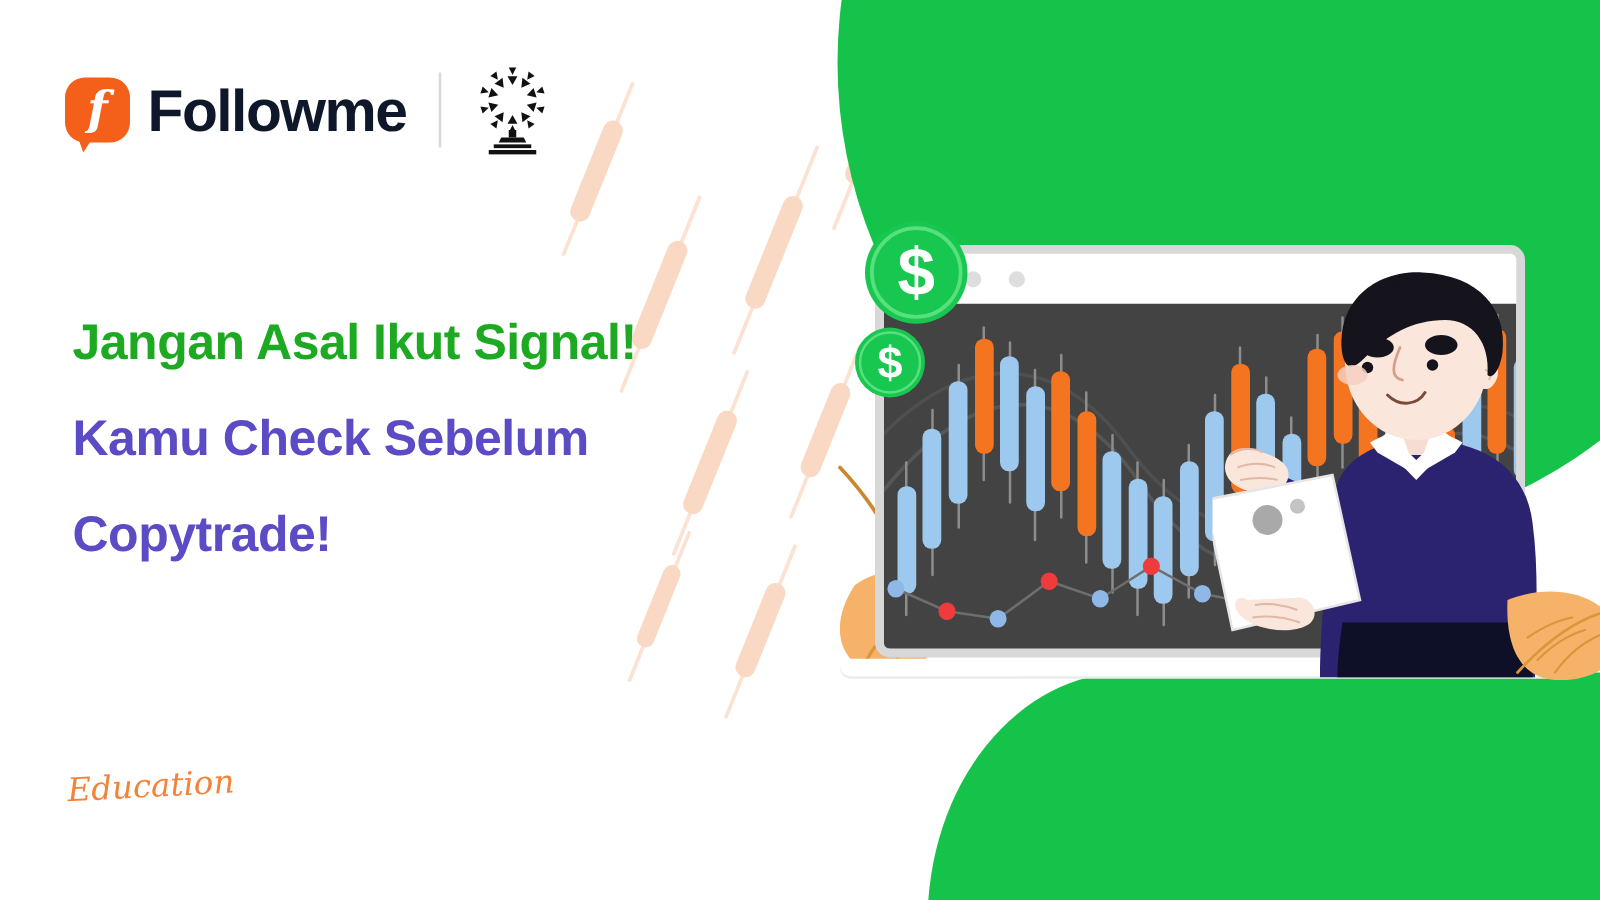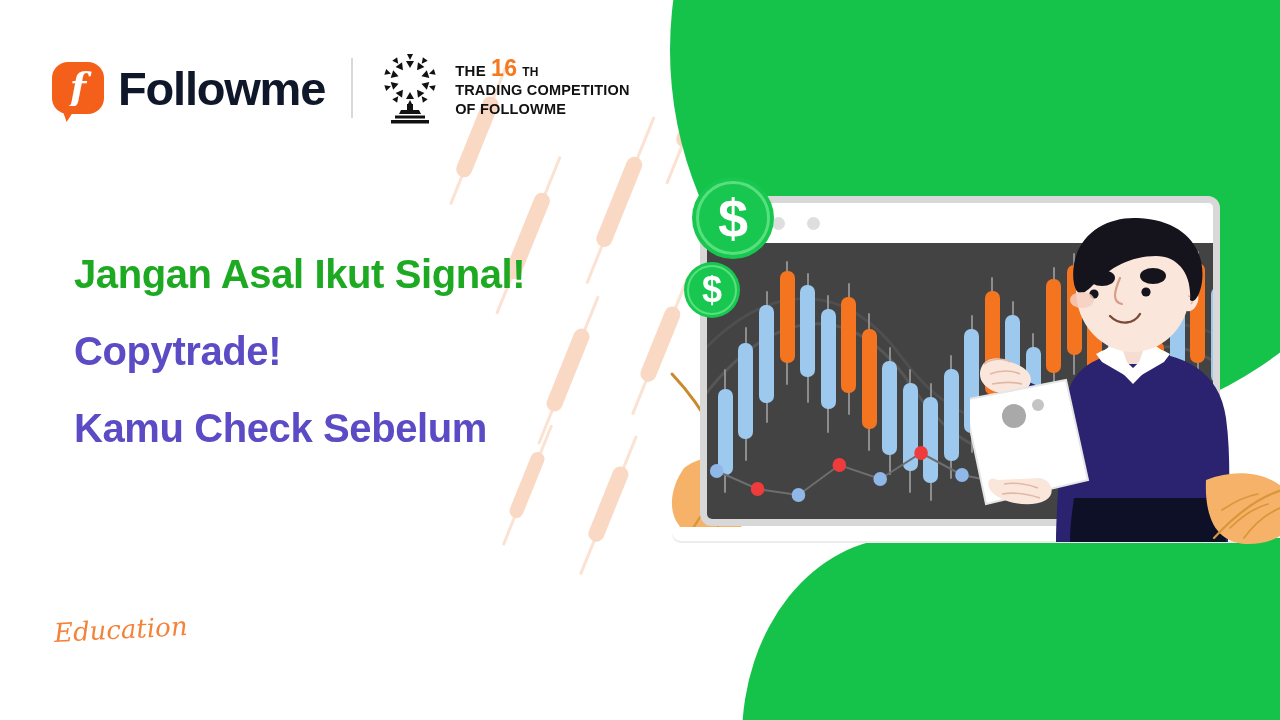--- a/index.html
+++ b/index.html
@@ -76,21 +76,21 @@
   .divider{width:2px;height:60px;background:#d9d9d9;margin:0 26px;}
   .badge{display:flex;align-items:center;gap:14px;}
   .badge-emblem{width:62px;height:72px;position:relative;}
   .badge-text{color:#111;font-weight:bold;line-height:1.34;}
   .badge-l1{font-size:15px;letter-spacing:.3px;display:flex;align-items:baseline;gap:5px;}
   .badge-num{color:#f4791f;font-size:23px;font-weight:bold;line-height:1;}
   .badge-th{font-size:12px;}
   .badge-l2,.badge-l3{font-size:14.5px;letter-spacing:.2px;}
 
   
-  .headline{position:absolute;left:74px;top:236px;width:620px;}
+  .headline{position:absolute;left:58px;top:236px;width:620px;}
   .hl{font-size:40px;font-weight:bold;line-height:1.92;letter-spacing:-.4px;white-space:nowrap;}
   .hl.green{color:#1daa22;}
   .hl.purple{color:#5b4bc4;}
 
   
   .education{position:absolute;left:54px;top:618px;font-size:26px;color:#f4833a;
       font-style:italic;font-family:"DejaVu Serif",serif;
       transform:rotate(-3deg);transform-origin:left center;}
 </style>
 </head>
@@ -423,33 +423,24 @@
                 <path d="M-3 -26 L3 -26 L0 -20 Z"></path>
                 <path d="M-4 -19 L4 -19 L0 -12 Z"></path>
               </g>
           </g>
           <rect x="28" y="52" width="6" height="6"></rect>
           <path d="M22 58 L40 58 L42 62 L20 62 Z"></path>
           <rect x="16" y="63.5" width="30" height="3"></rect>
           <rect x="12" y="68" width="38" height="3.5"></rect>
         </g>
       </svg>
-      <div class="badge-text">
-        <div class="badge-l1">
-          <span>THE</span>
-          <span class="badge-num">16</span>
-          <span class="badge-th">TH</span>
-        </div>
-        <div class="badge-l2">TRADING COMPETITION</div>
-        <div class="badge-l3">OF FOLLOWME</div>
-      </div>
     </div>
   </div>
 
   <div class="headline">
     <div class="hl green">Jangan Asal Ikut Signal!</div>
+    <div class="hl purple">Kamu Check Sebelum</div>
     <div class="hl purple">Copytrade!</div>
-    <div class="hl purple">Kamu Check Sebelum</div>
   </div>
 
   <div class="education">Education</div>
 
 </div>
 
 </body></html>

